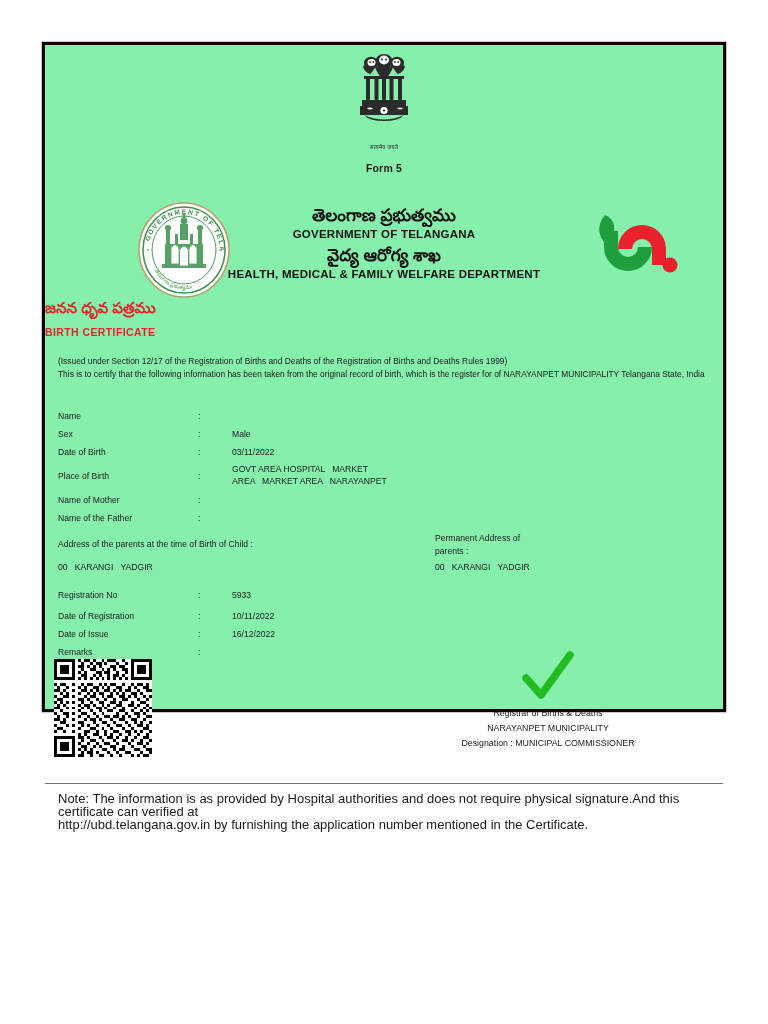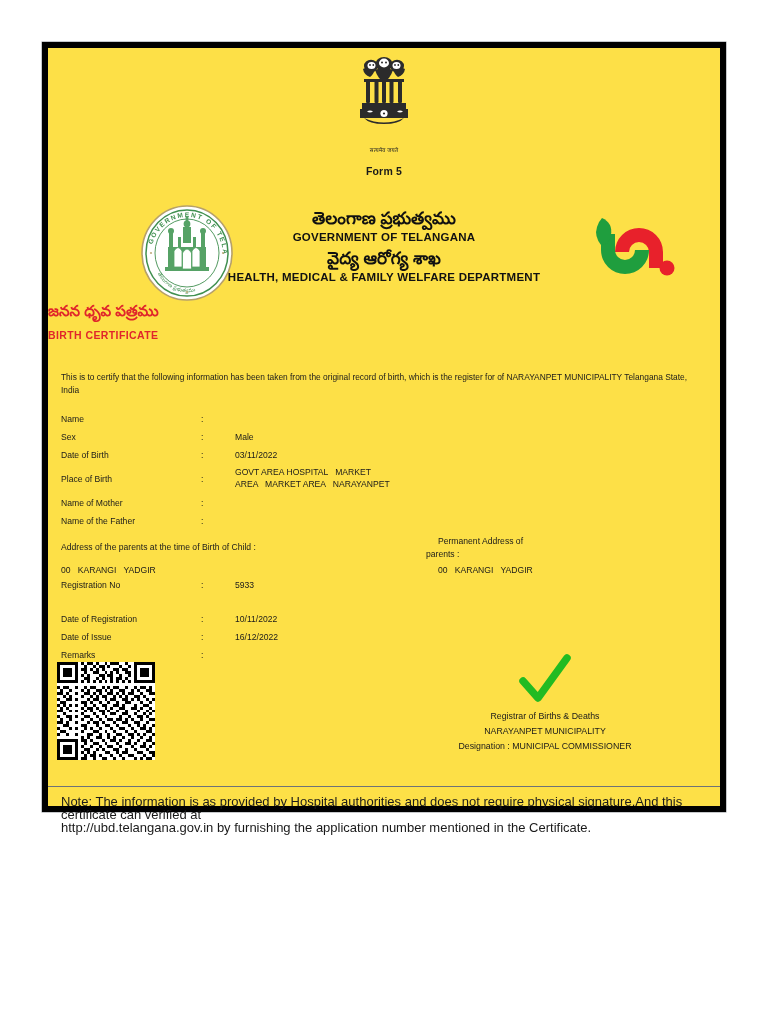--- a/index.html
+++ b/index.html
@@ -16,23 +16,23 @@
     overflow: hidden;
     position: relative;
   }
 
   
   #certificate-frame {
     position: absolute;
     left: 42px;
     top: 42px;
     width: 684px;
-    height: 770px;
-    background: #fde047;
-    border: 6px solid #000000;
+    height: 670px;
+    background: #86efac;
+    border: 3px solid #000000;
     box-sizing: border-box;
     box-shadow: 0 0 0 0.5px #8d9297;
   }
 
   
   #header-block {
     position: relative;
     height: 270px;
   }
 
@@ -350,20 +350,21 @@
     </div>
 
     <div id="red-title-block">
       <div class="tel-red">జనన ధృవ పత్రము</div>
       <div class="eng-red">BIRTH CERTIFICATE</div>
     </div>
   </div>
 
   <div id="body-area">
 
+    <div class="intro" id="issued-under">(Issued under Section 12/17 of the Registration of Births and Deaths of the Registration of Births and Deaths Rules 1999)</div>
     <div class="intro" id="certify-text">This is to certify that the following information has been taken from the original record of birth, which is the register for of NARAYANPET MUNICIPALITY Telangana State, India</div>
 
     <div class="field-row" style="top:96px">
       <span class="field-label">Name</span><span class="field-colon">:</span><span class="field-value"></span>
     </div>
 
     <div class="field-row" style="top:114px">
       <span class="field-label">Sex</span><span class="field-colon">:</span><span class="field-value">Male</span>
     </div>
 
@@ -382,24 +383,24 @@
     </div>
 
     <div class="field-row" style="top:198px">
       <span class="field-label">Name of the Father</span><span class="field-colon">:</span><span class="field-value"></span>
     </div>
 
     <div class="addr-head" style="left:13px; top:224px">Address of the parents at the time of Birth of Child :</div>
     <div class="addr-val" style="left:13px; top:247px">00   KARANGI   YADGIR</div>
 
     <div class="addr-head" style="left:390px; top:218px">Permanent Address of</div>
-    <div class="addr-head" style="left:378px; top:231px">parents :</div>
+    <div class="addr-head" style="left:390px; top:231px">parents :</div>
     <div class="addr-val" style="left:390px; top:247px">00   KARANGI   YADGIR</div>
 
-    <div class="field-row" style="top:262px">
+    <div class="field-row" style="top:275px">
       <span class="field-label">Registration No</span><span class="field-colon">:</span><span class="field-value">5933</span>
     </div>
 
     <div class="field-row" style="top:296px">
       <span class="field-label">Date of Registration</span><span class="field-colon">:</span><span class="field-value">10/11/2022</span>
     </div>
 
     <div class="field-row" style="top:314px">
       <span class="field-label">Date of Issue</span><span class="field-colon">:</span><span class="field-value">16/12/2022</span>
     </div>

